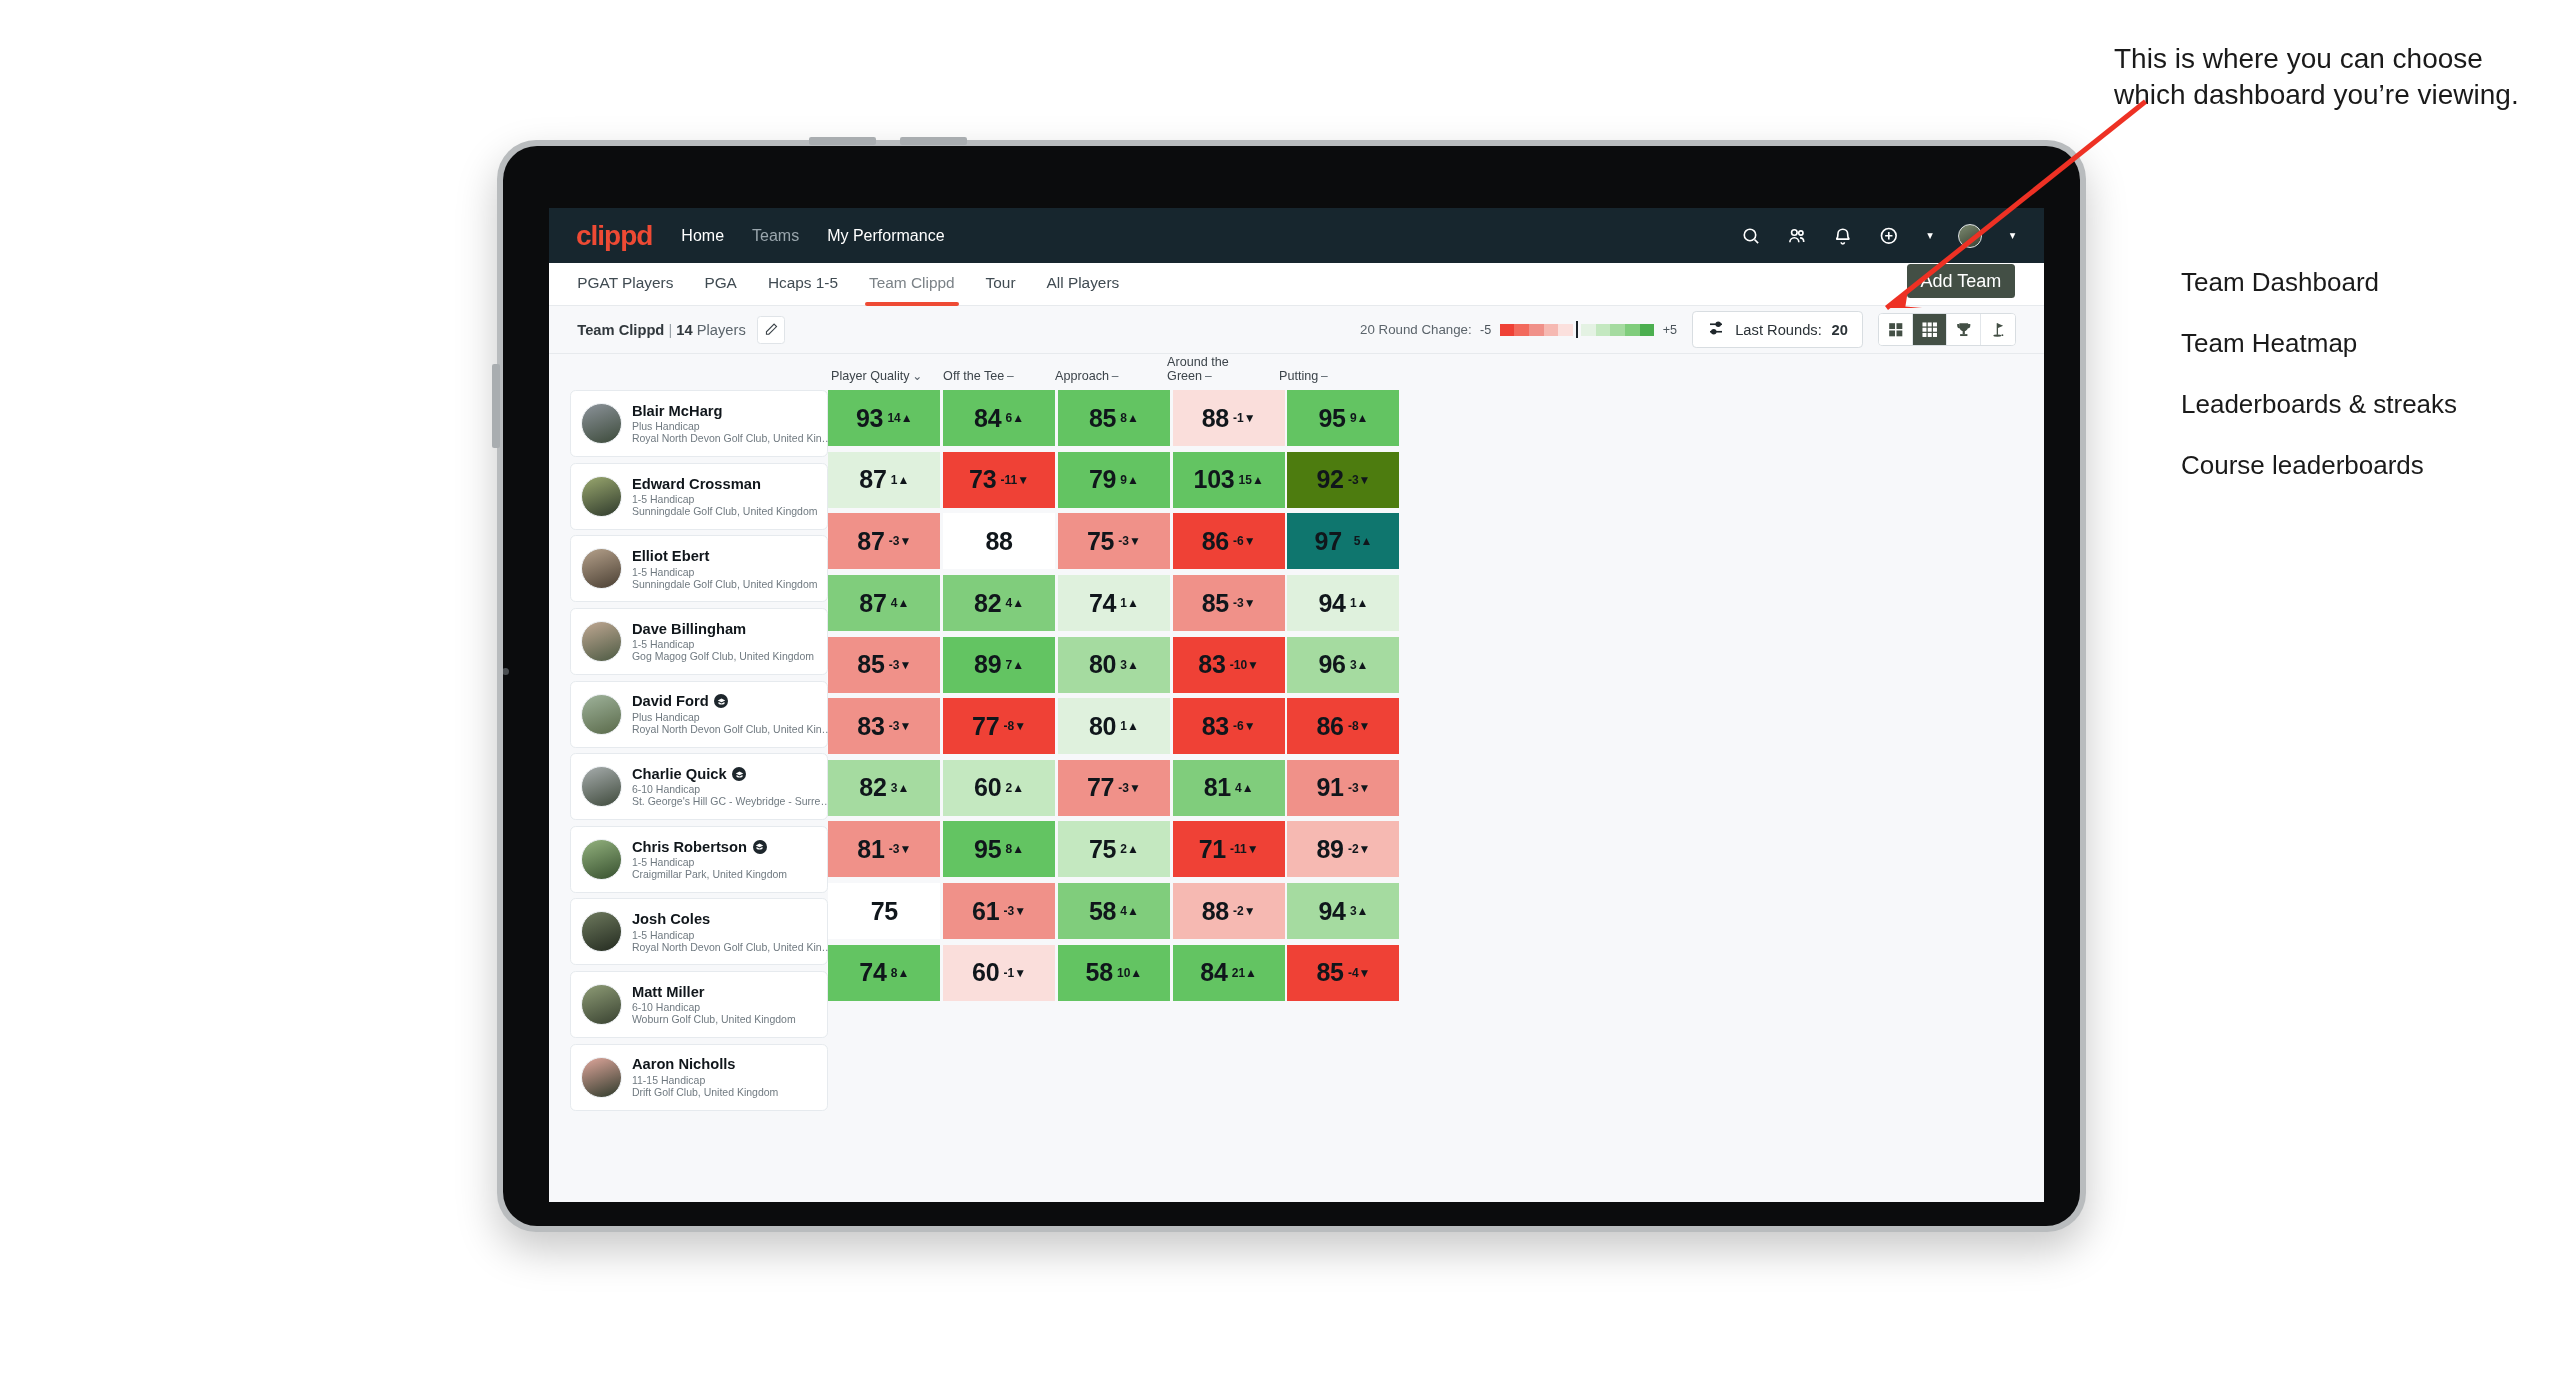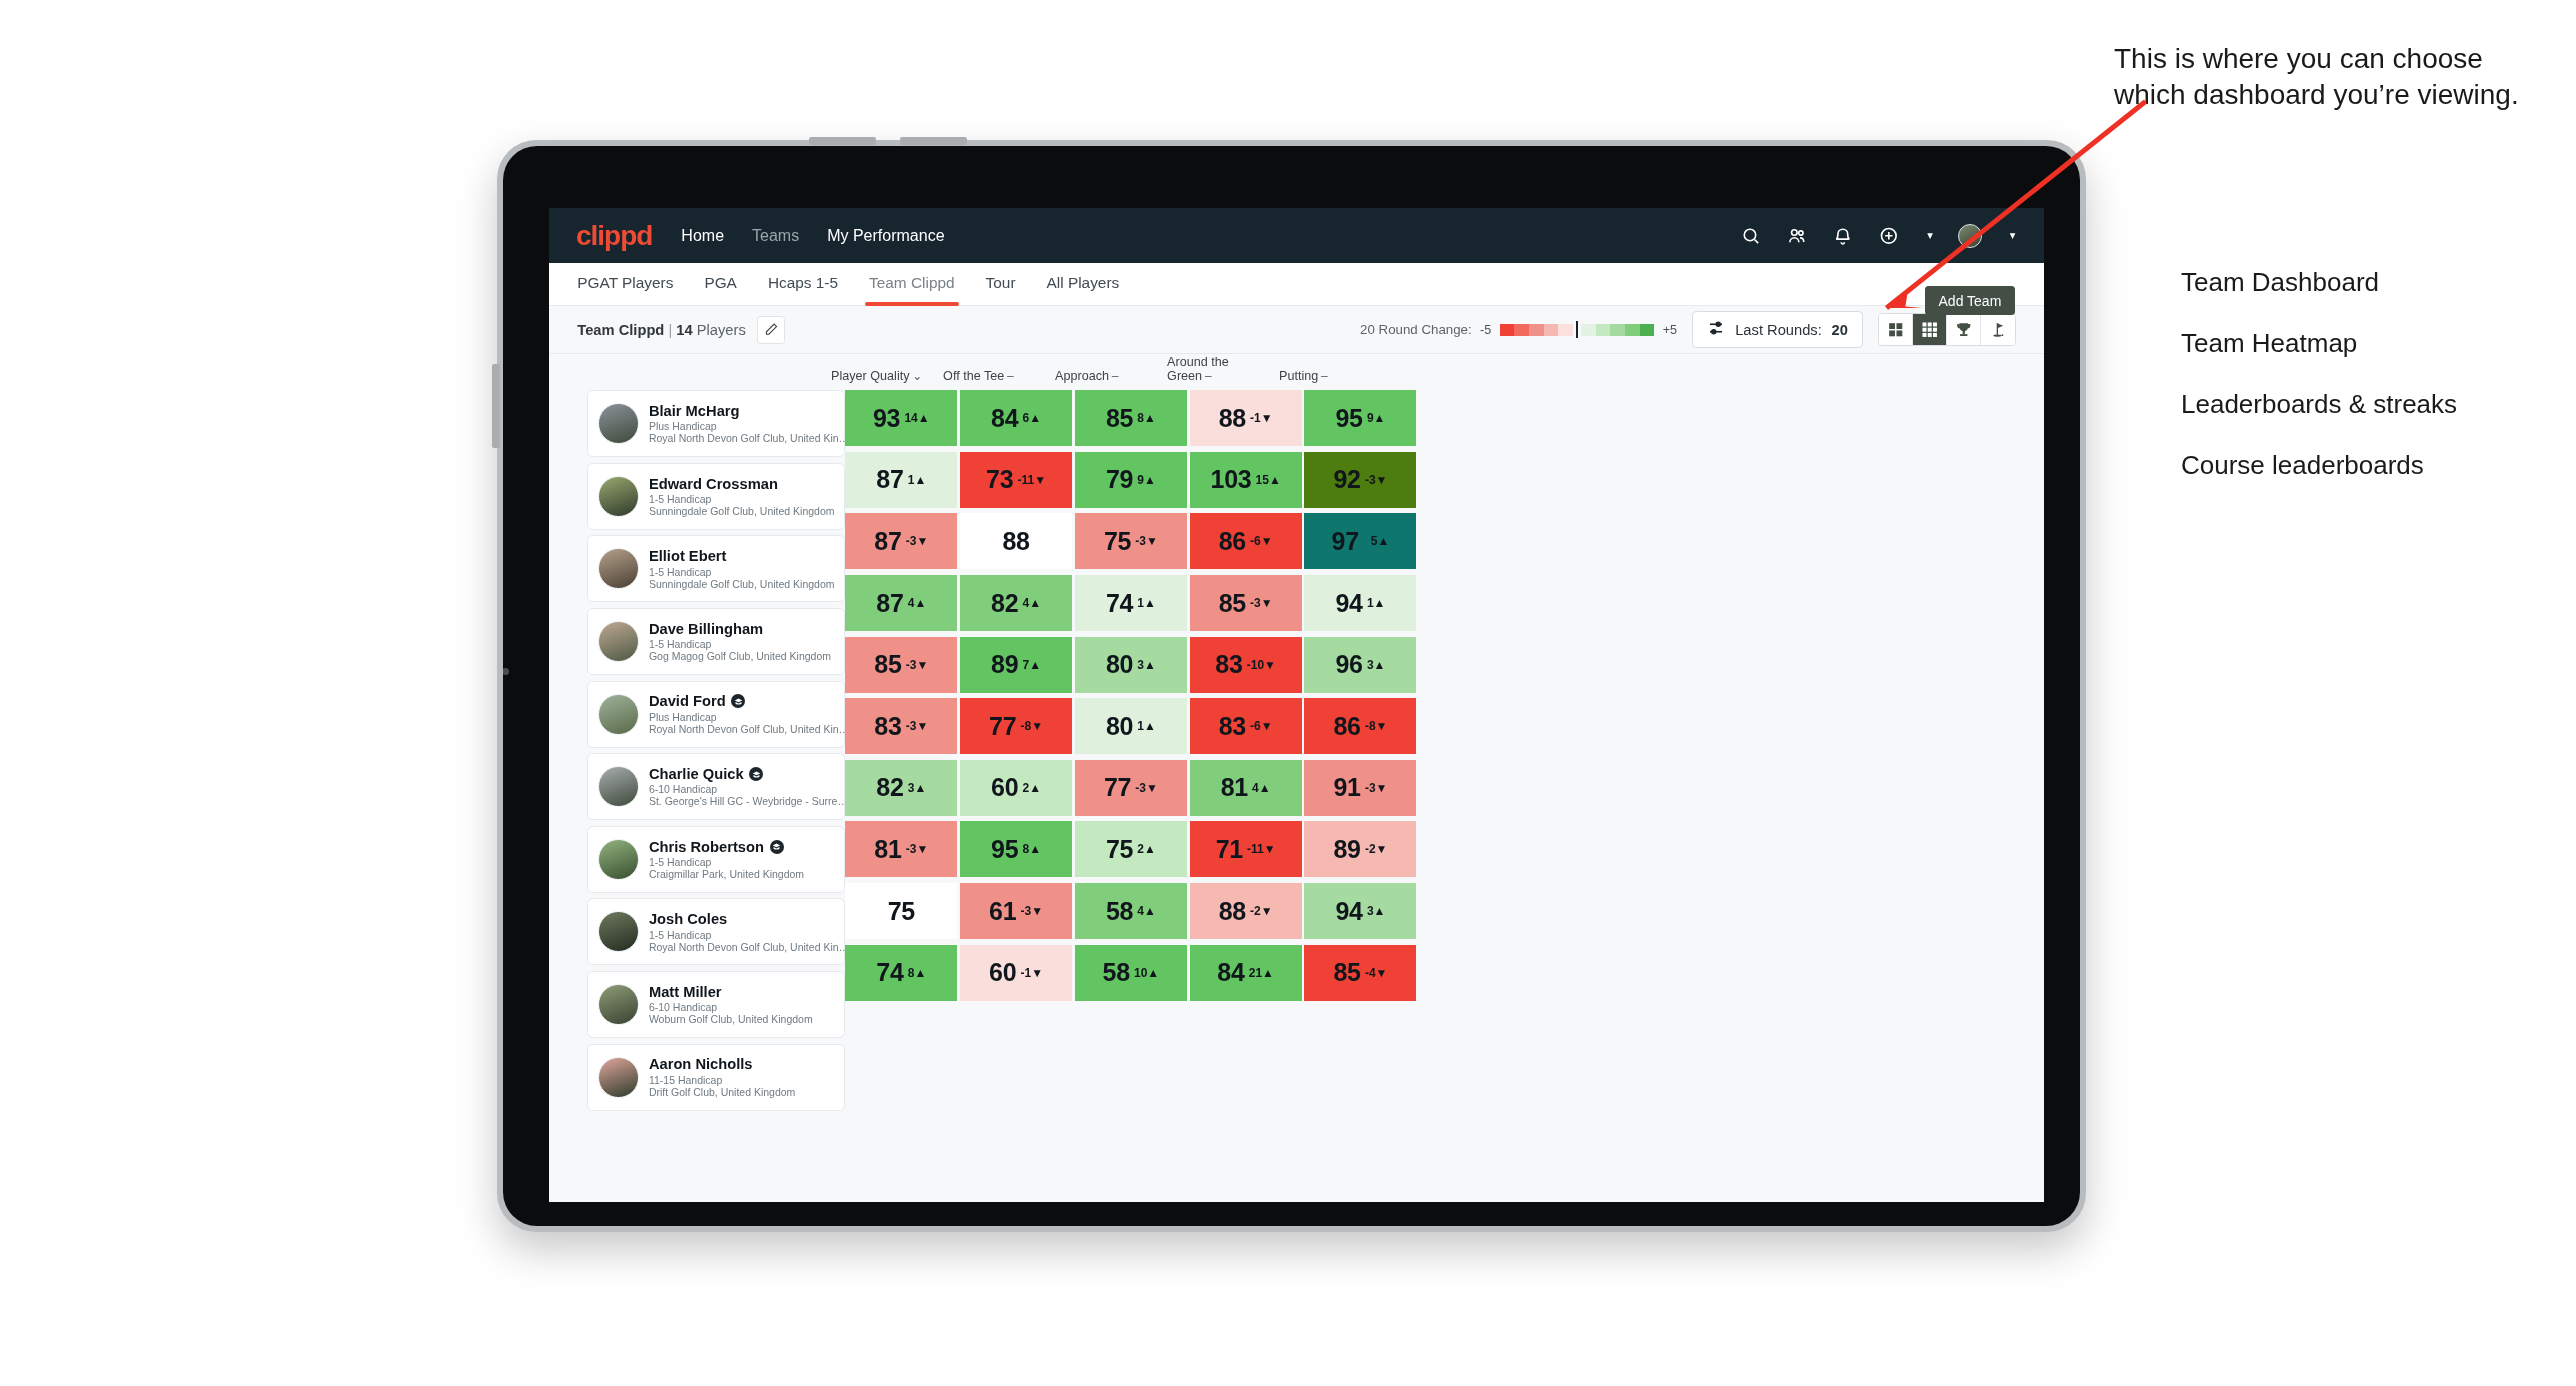--- a/index.html
+++ b/index.html
@@ -77,22 +77,22 @@
     gap: 31px; position: relative;
     border-bottom: 0.7px solid #e7eaed;
   }
   .tab { font-size: 15.4px; color: #404b52; padding-bottom: 2.8px; position: relative; }
   .tab.active { color: #7b8287; }
   .tab.active:after {
     content:""; position:absolute; left:-4.2px; right:-4.2px; bottom:-11.2px;
     height:3.5px; background:#ee4a34; border-radius:2.1px;
   }
   .add-team-btn {
-    position:absolute; right: 29px; top: 23px;
-    background: #434f45; color: #fff; font-size: 14px;
+    position:absolute; right: 29px; top: 1px;
+    background: #434f45; color: #fff; font-size: 18px;
     padding: 6.3px 14px; border-radius: 3.5px; border: none; text-align: right;
   }
 
   
   .toolbar {
     height: 48px; background:#f7f8fa;
     display:flex; align-items:center; padding: 0 28px;
     border-bottom: 0.7px solid #e7eaed;
   }
   .team-title { font-size: 14.7px; color: #31383d; }
@@ -133,21 +133,21 @@
   
   .colheads {
     display:flex; height: 36px; align-items:flex-end;
     padding: 0 0 7px 0; background:#f7f8fa;
   }
   .ch-spacer { width: 279px; flex:none; }
   .ch { width: 112px; flex:none; font-size:12.6px; color:#3c444a; padding-left: 2.8px; margin-top: 38px; }
   .ch .mk { color:#59626a; font-size:12px; margin-left:2.8px; }
 
   
-  .board { display:flex; padding-left: 17px; }
+  .board { display:flex; padding-left: 0; }
   .players-col { width: 279px; flex:none; padding-left: 21px; }
   .player-card {
     height: 67px; background:#fff; border:0.7px solid #e6eaee;
     border-radius: 5.6px; margin-bottom: 5.6px;
     display:flex; align-items:center; padding: 0 9.8px; gap: 9.8px;
   }
   .avatar {
     width: 41px; height: 41px; border-radius:50%; flex:none;
     border: 1.4px solid #eceff2; background-size: cover;
   }

